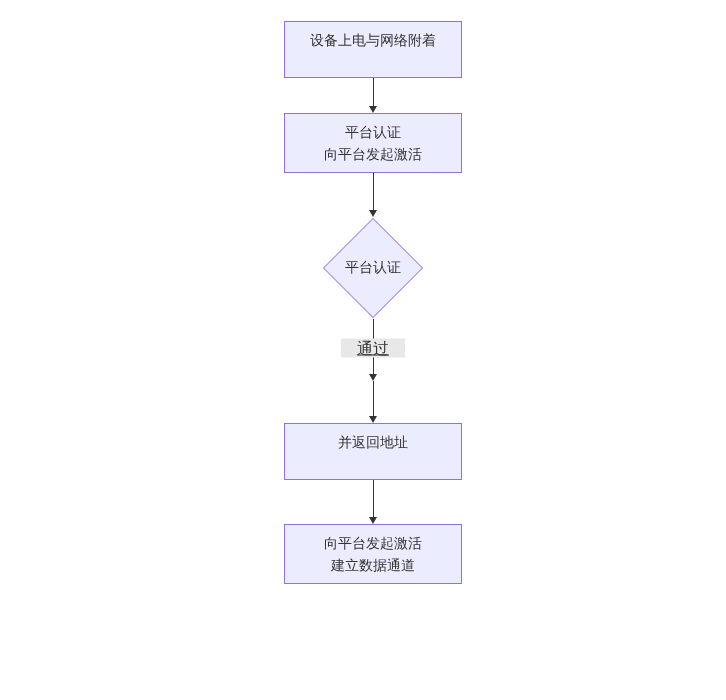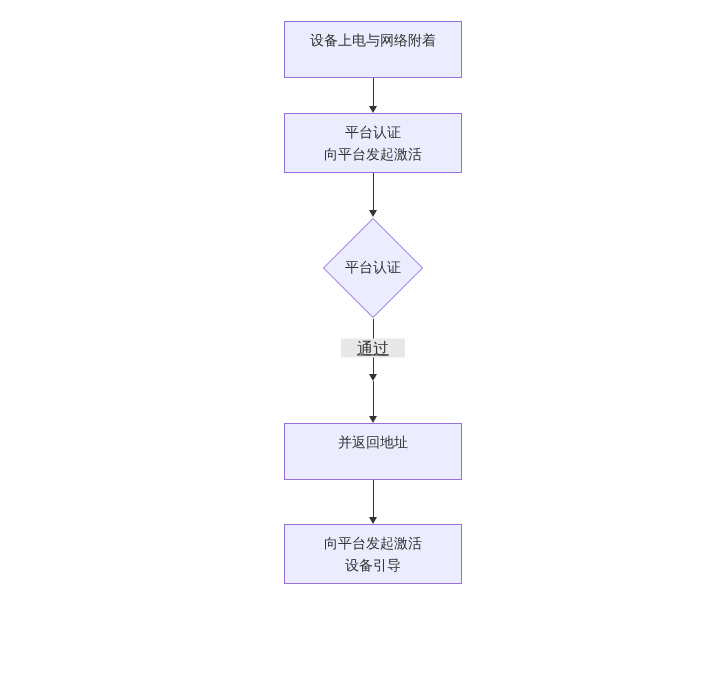--- a/index.html
+++ b/index.html
@@ -155,17 +155,17 @@
       <span class="nline">并返回地址</span>
     </div>
 
     <div class="edge" style="height:44px">
       <div class="eline"></div>
       <div class="ehead"></div>
     </div>
 
     <div class="node rect">
       <span class="nline">向平台发起激活</span>
-      <span class="nline">设备引导</span>
+      <span class="nline">建立数据通道</span>
     </div>
 
   </div>
 </div>
 
 </body></html>

